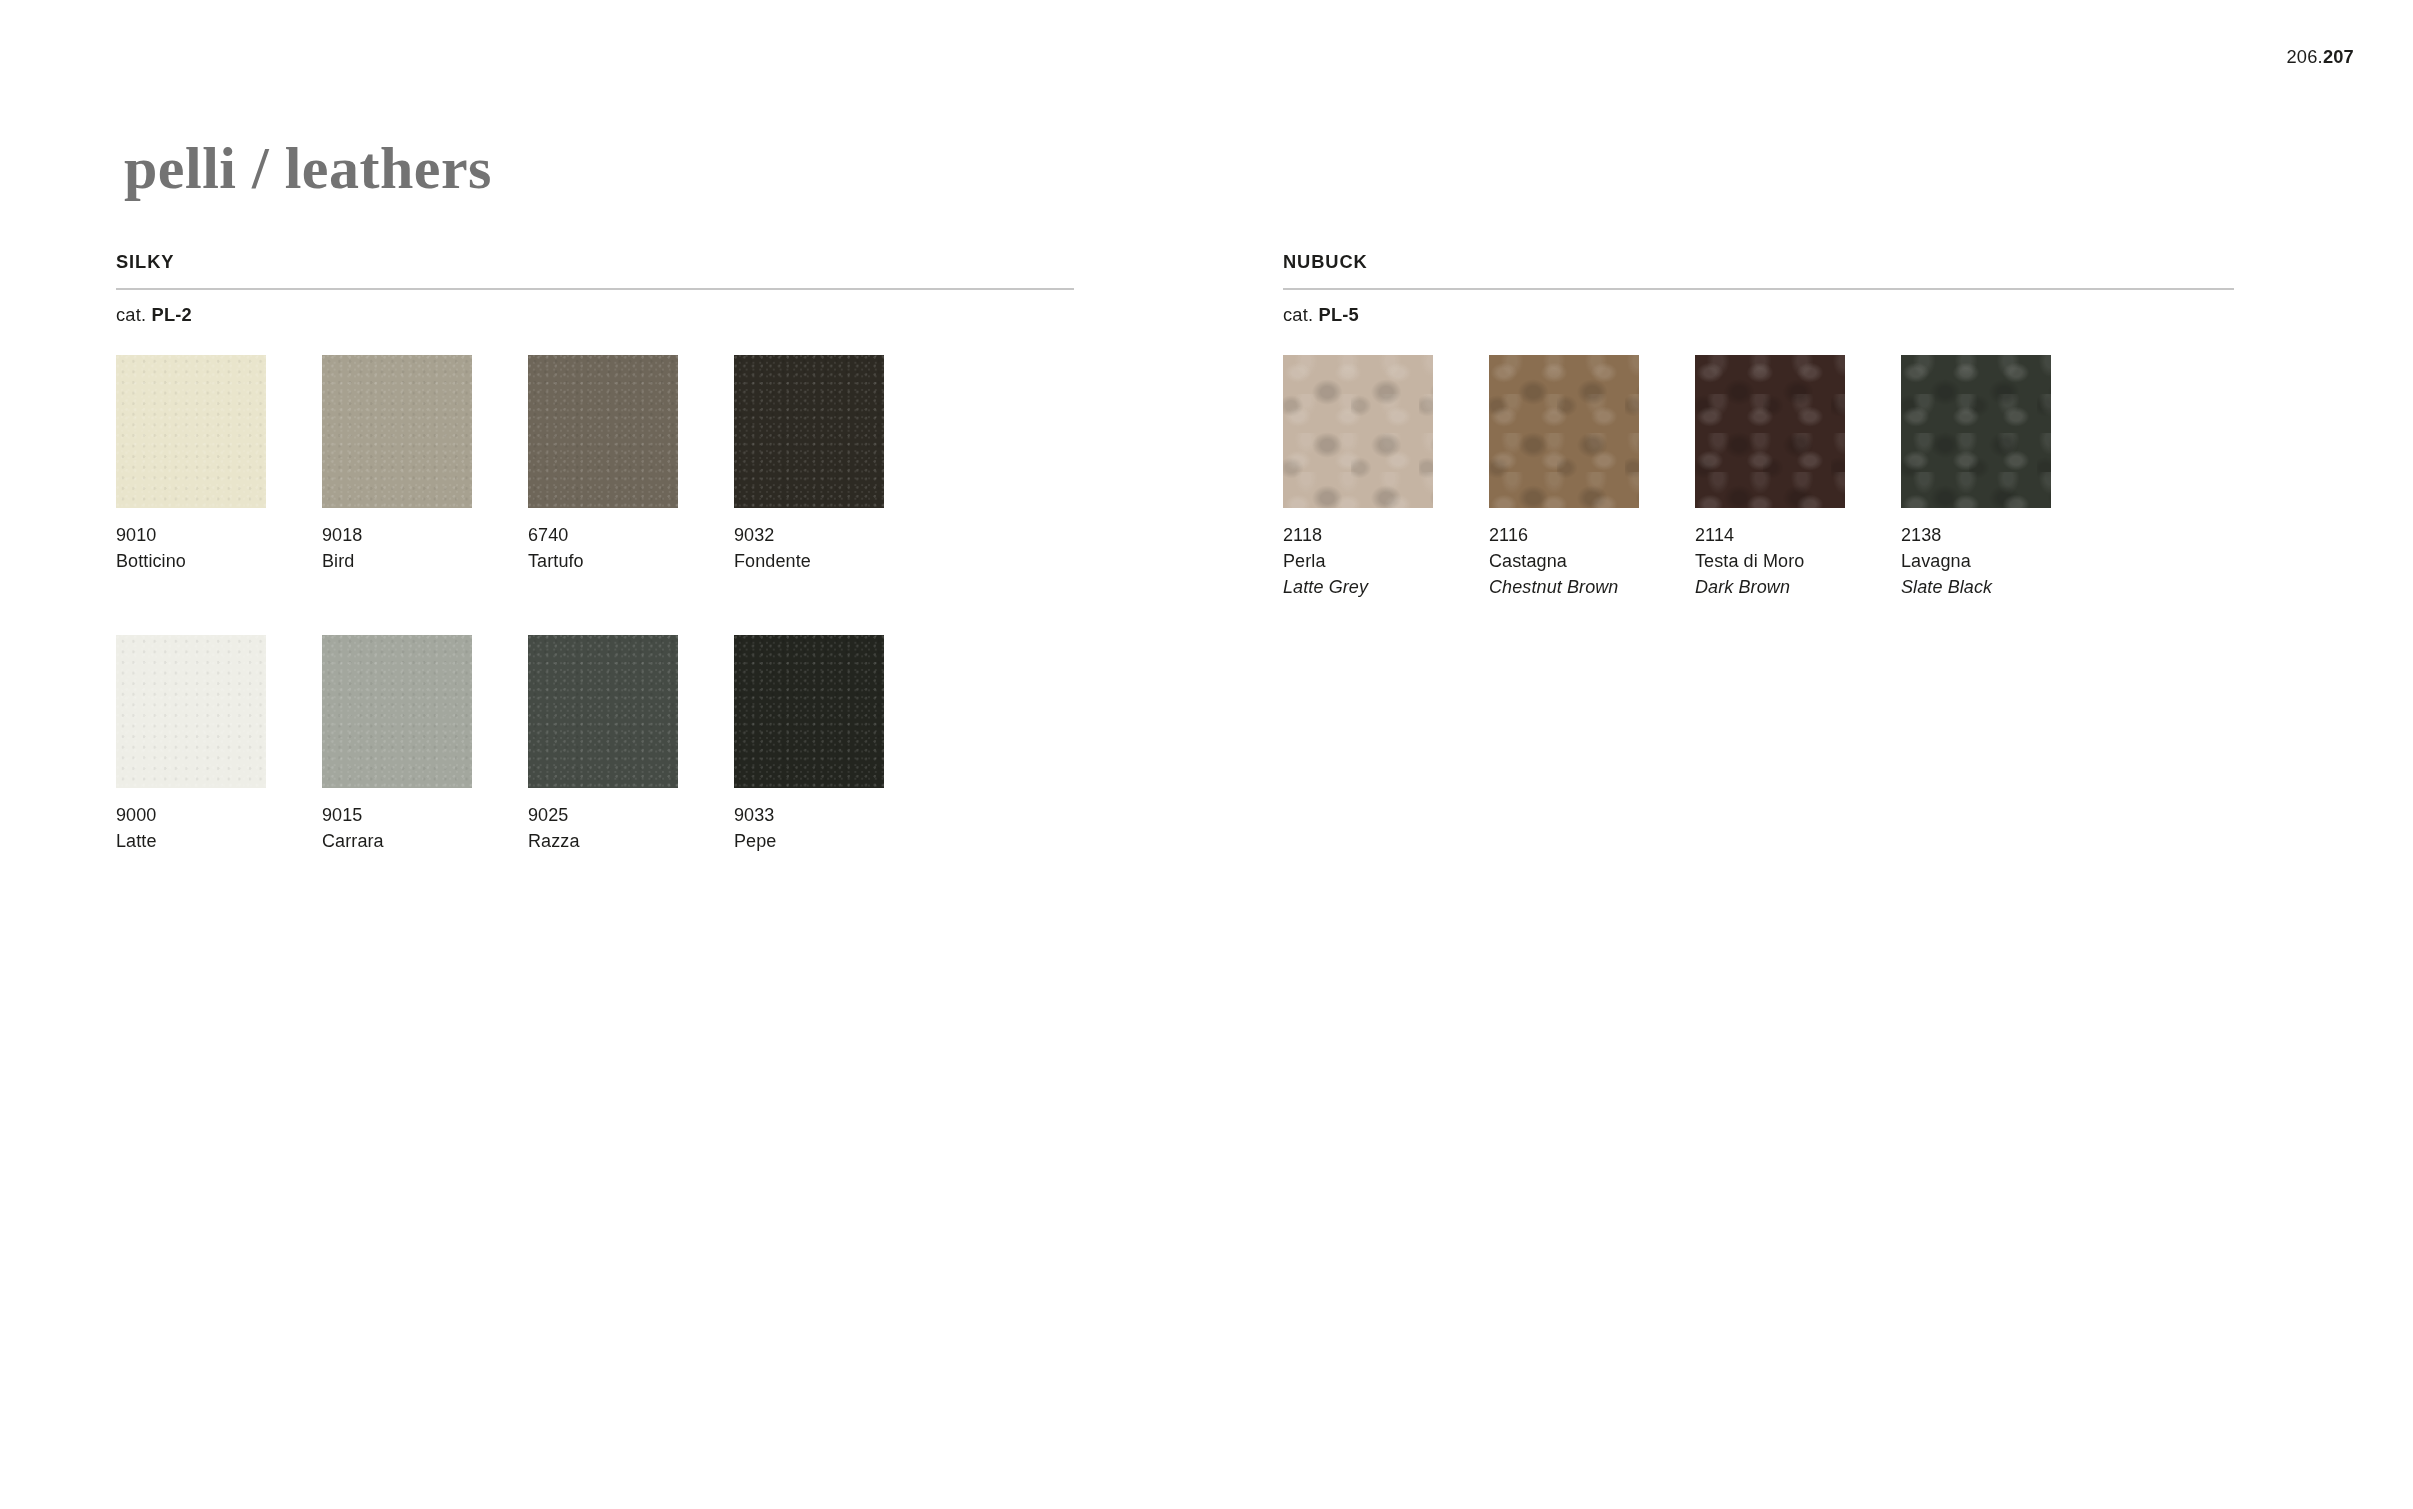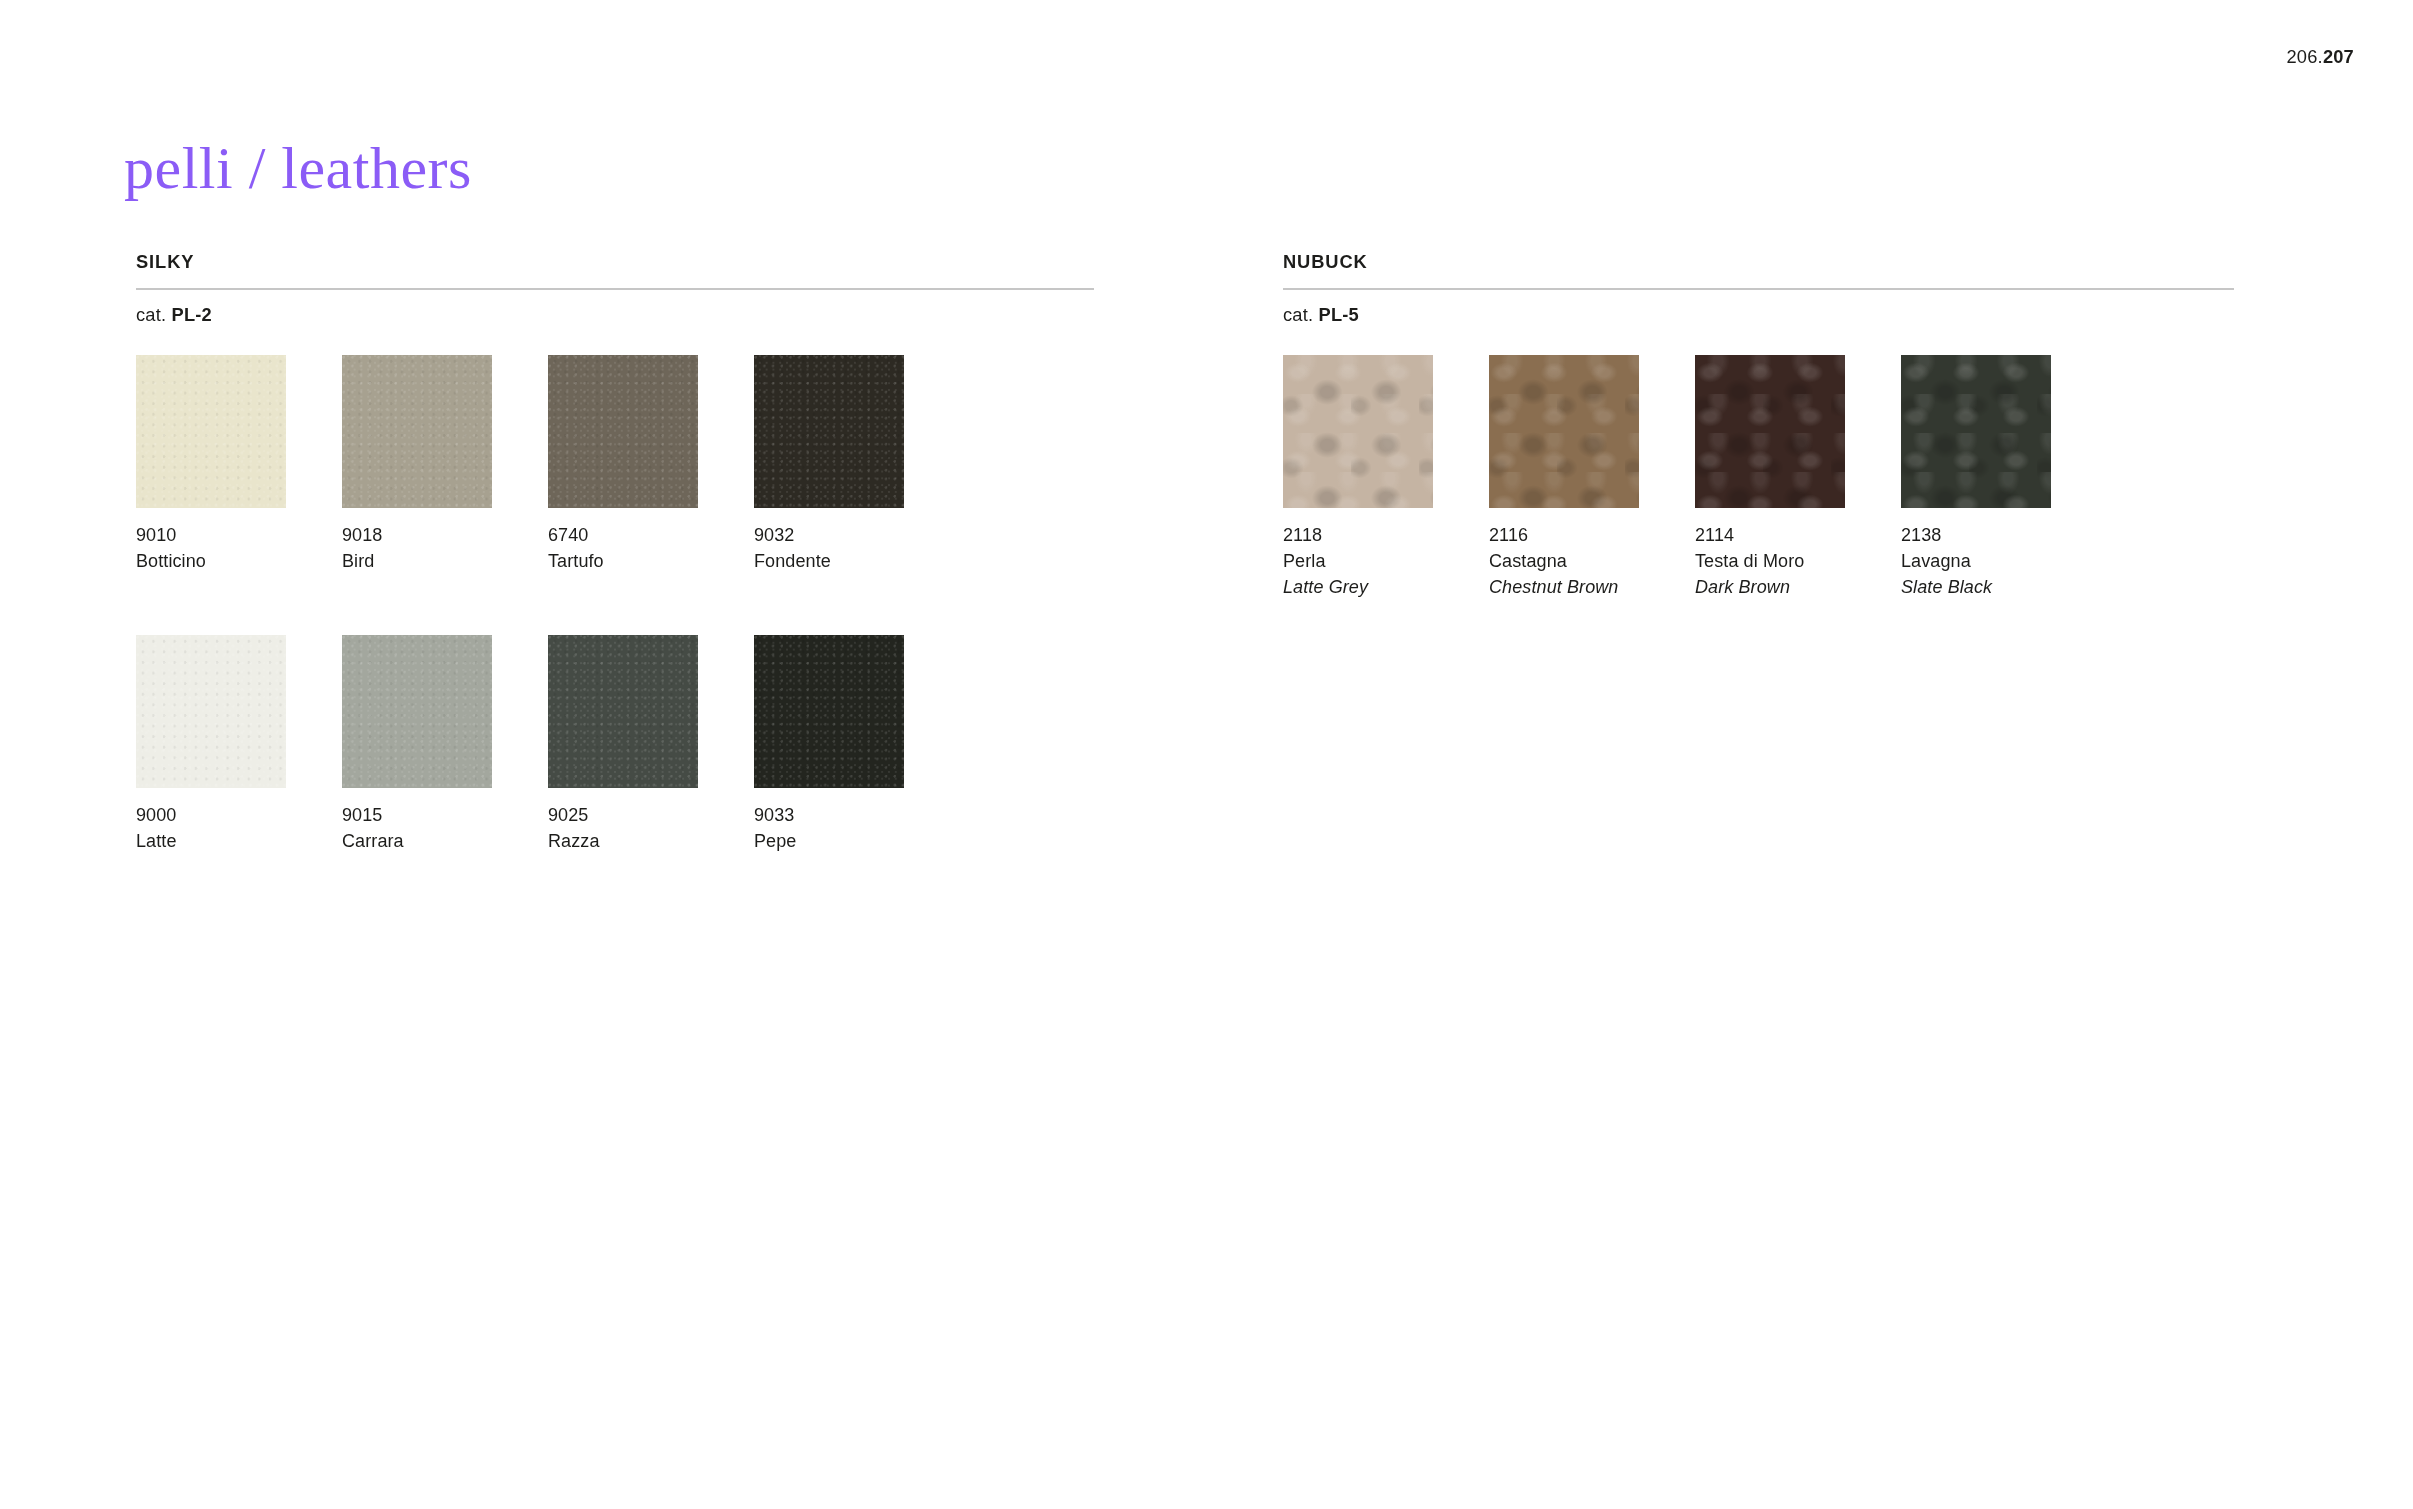--- a/index.html
+++ b/index.html
@@ -29,32 +29,32 @@
   .folio .folio-left { font-weight: 400; }
   .folio .folio-right { font-weight: 700; }
 
   
   .page-title {
     position: absolute;
     left: 124px;
     top: 98px;
     font-family: "Liberation Serif", "DejaVu Serif", serif;
     font-size: 60px;
-    font-weight: 400;
+    font-weight: 700;
     letter-spacing: 0.5px;
-    color: #8b5cf6;
+    color: #737373;
     line-height: 1;
   }
 
   
   .column {
     position: absolute;
     top: 253px;
   }
-  .column-silky  { left: 136px;  width: 958px; }
+  .column-silky  { left: 116px;  width: 958px; }
   .column-nubuck { left: 1283px; width: 951px; }
 
   .family-name {
     font-size: 18.3px;
     font-weight: 700;
     letter-spacing: 0.9px;
     line-height: 1;
     color: #1d1d1b;
   }
   .family-rule {

